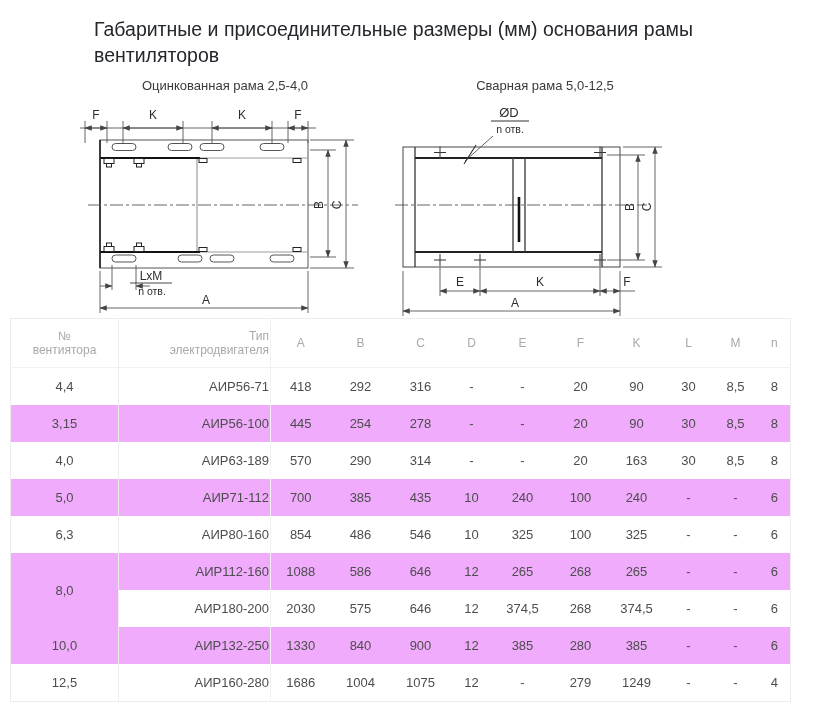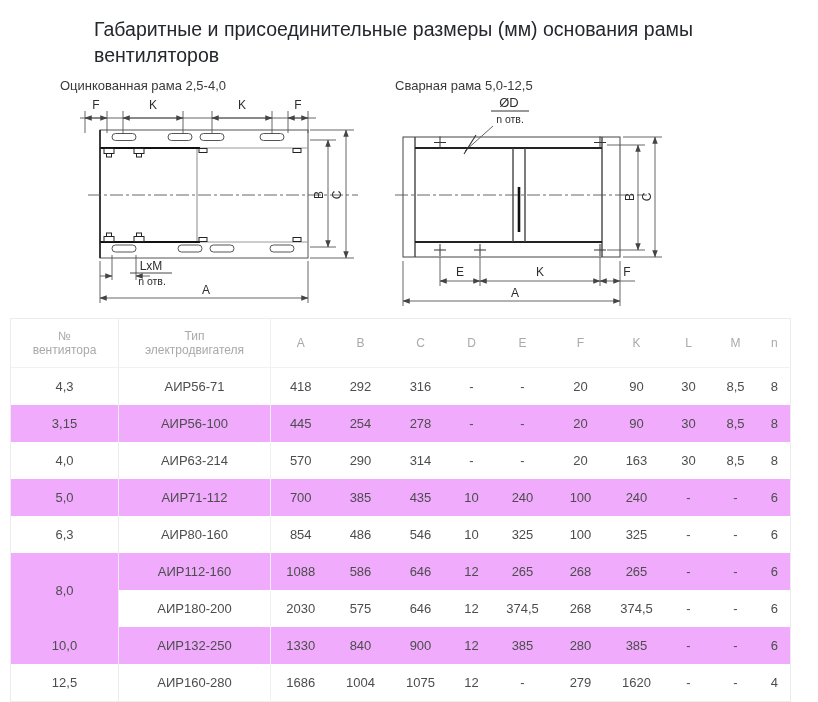--- a/index.html
+++ b/index.html
@@ -8,21 +8,21 @@
     font-family:"Liberation Sans", sans-serif; overflow:hidden;
   }
   .title {
     position:absolute; left:82px; top:5px; width:700px; margin:12px;
     font-size:19.5px; font-weight:400; line-height:1.32; color:#24272c;
   }
   .drawing { position:absolute; top:78px; }
   .drawing-left  { left:60px;  width:330px; }
   .drawing-right { left:395px; width:300px; }
   .drawing-title {
-    font-size:13px; color:#3a3a3a; margin-bottom:2px;
+    text-align:center; font-size:13px; color:#3a3a3a; margin-bottom:12px;
   }
   svg { display:block; }
   svg text { font-family:"Liberation Sans", sans-serif; fill:#2d2d2d; }
   .lbl    { font-size:12px; }
   .lbl-sm { font-size:10.5px; }
   .lbl-d  { font-size:13px; }
   .dims-table {
     position:absolute; left:10px; top:318px; width:780px;
     border-collapse:collapse; table-layout:fixed;
     border:1px solid #ececec;
@@ -30,21 +30,21 @@
   .dims-table th {
     height:46px; font-size:12px; font-weight:400; color:#a9a9a9;
     text-align:center; vertical-align:middle; white-space:pre-line;
     border-bottom:1px solid #f1f1f1;
   }
   .dims-table td {
     height:35px; font-size:13px; color:#4d4d4d;
     text-align:center; vertical-align:middle;
   }
   .dims-table .col-no    { border-right:1px solid #ececec; }
-  .dims-table .col-motor { border-right:1px solid #f1f1f1; }
+  .dims-table .col-motor { border-right:1px solid #f1f1f1;text-align:right; }
   .dims-table tr.shaded td { background:#f0abfc; }
 </style>
 </head>
 <body>
 
 <div class="page">
 
   <h1 class="title">Габаритные и присоединительные размеры (мм) основания рамы вентиляторов</h1>
 
   <div class="drawing drawing-left">
@@ -255,21 +255,21 @@
         <th>E</th>
         <th>F</th>
         <th>K</th>
         <th>L</th>
         <th>M</th>
         <th>n</th>
       </tr>
     </thead>
     <tbody>
         <tr>
-          <td class="col-no">4,3</td>
+          <td class="col-no">4,4</td>
           <td class="col-motor">АИР56-71</td>
           <td>418</td>
           <td>292</td>
           <td>316</td>
           <td>-</td>
           <td>-</td>
           <td>20</td>
           <td>90</td>
           <td>30</td>
           <td>8,5</td>
@@ -284,21 +284,21 @@
           <td>-</td>
           <td>-</td>
           <td>20</td>
           <td>90</td>
           <td>30</td>
           <td>8,5</td>
           <td>8</td>
         </tr>
         <tr>
           <td class="col-no">4,0</td>
-          <td class="col-motor">АИР63-214</td>
+          <td class="col-motor">АИР63-189</td>
           <td>570</td>
           <td>290</td>
           <td>314</td>
           <td>-</td>
           <td>-</td>
           <td>20</td>
           <td>163</td>
           <td>30</td>
           <td>8,5</td>
           <td>8</td>
@@ -374,21 +374,21 @@
         </tr>
         <tr>
           <td class="col-no">12,5</td>
           <td class="col-motor">АИР160-280</td>
           <td>1686</td>
           <td>1004</td>
           <td>1075</td>
           <td>12</td>
           <td>-</td>
           <td>279</td>
-          <td>1620</td>
+          <td>1249</td>
           <td>-</td>
           <td>-</td>
           <td>4</td>
         </tr>
       </tbody>
   </table>
 
 </div>
 
 </body></html>

